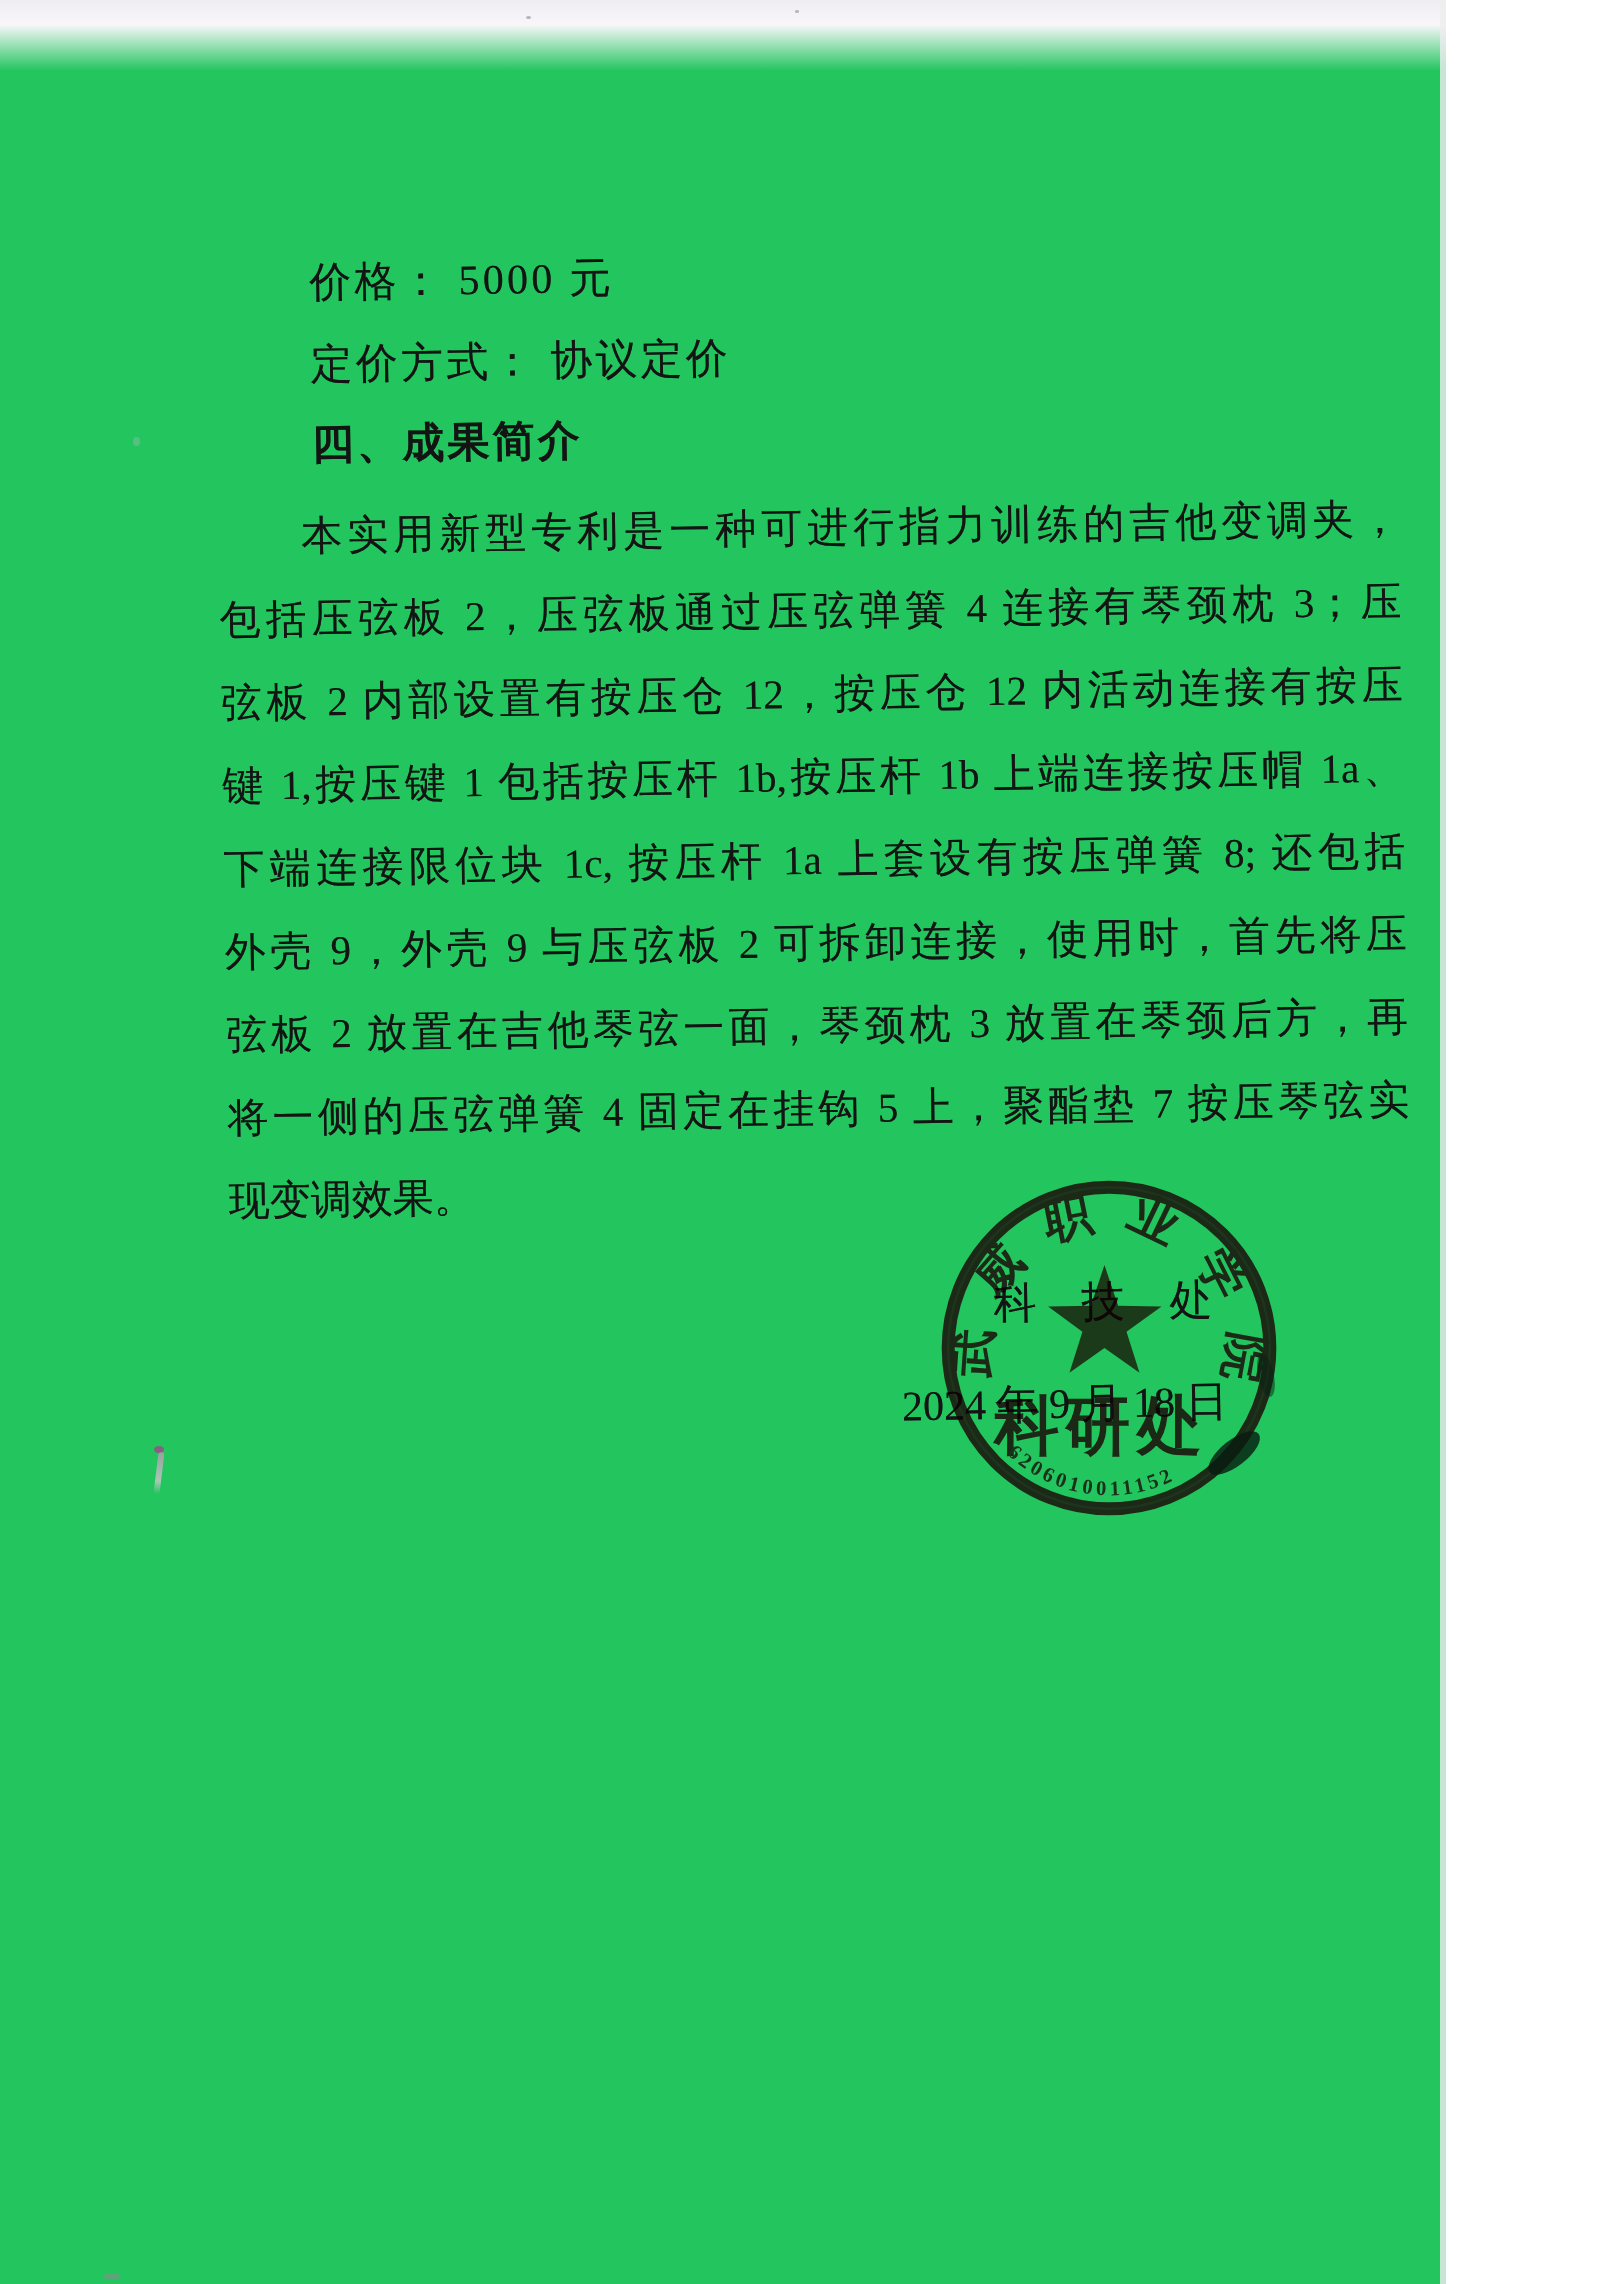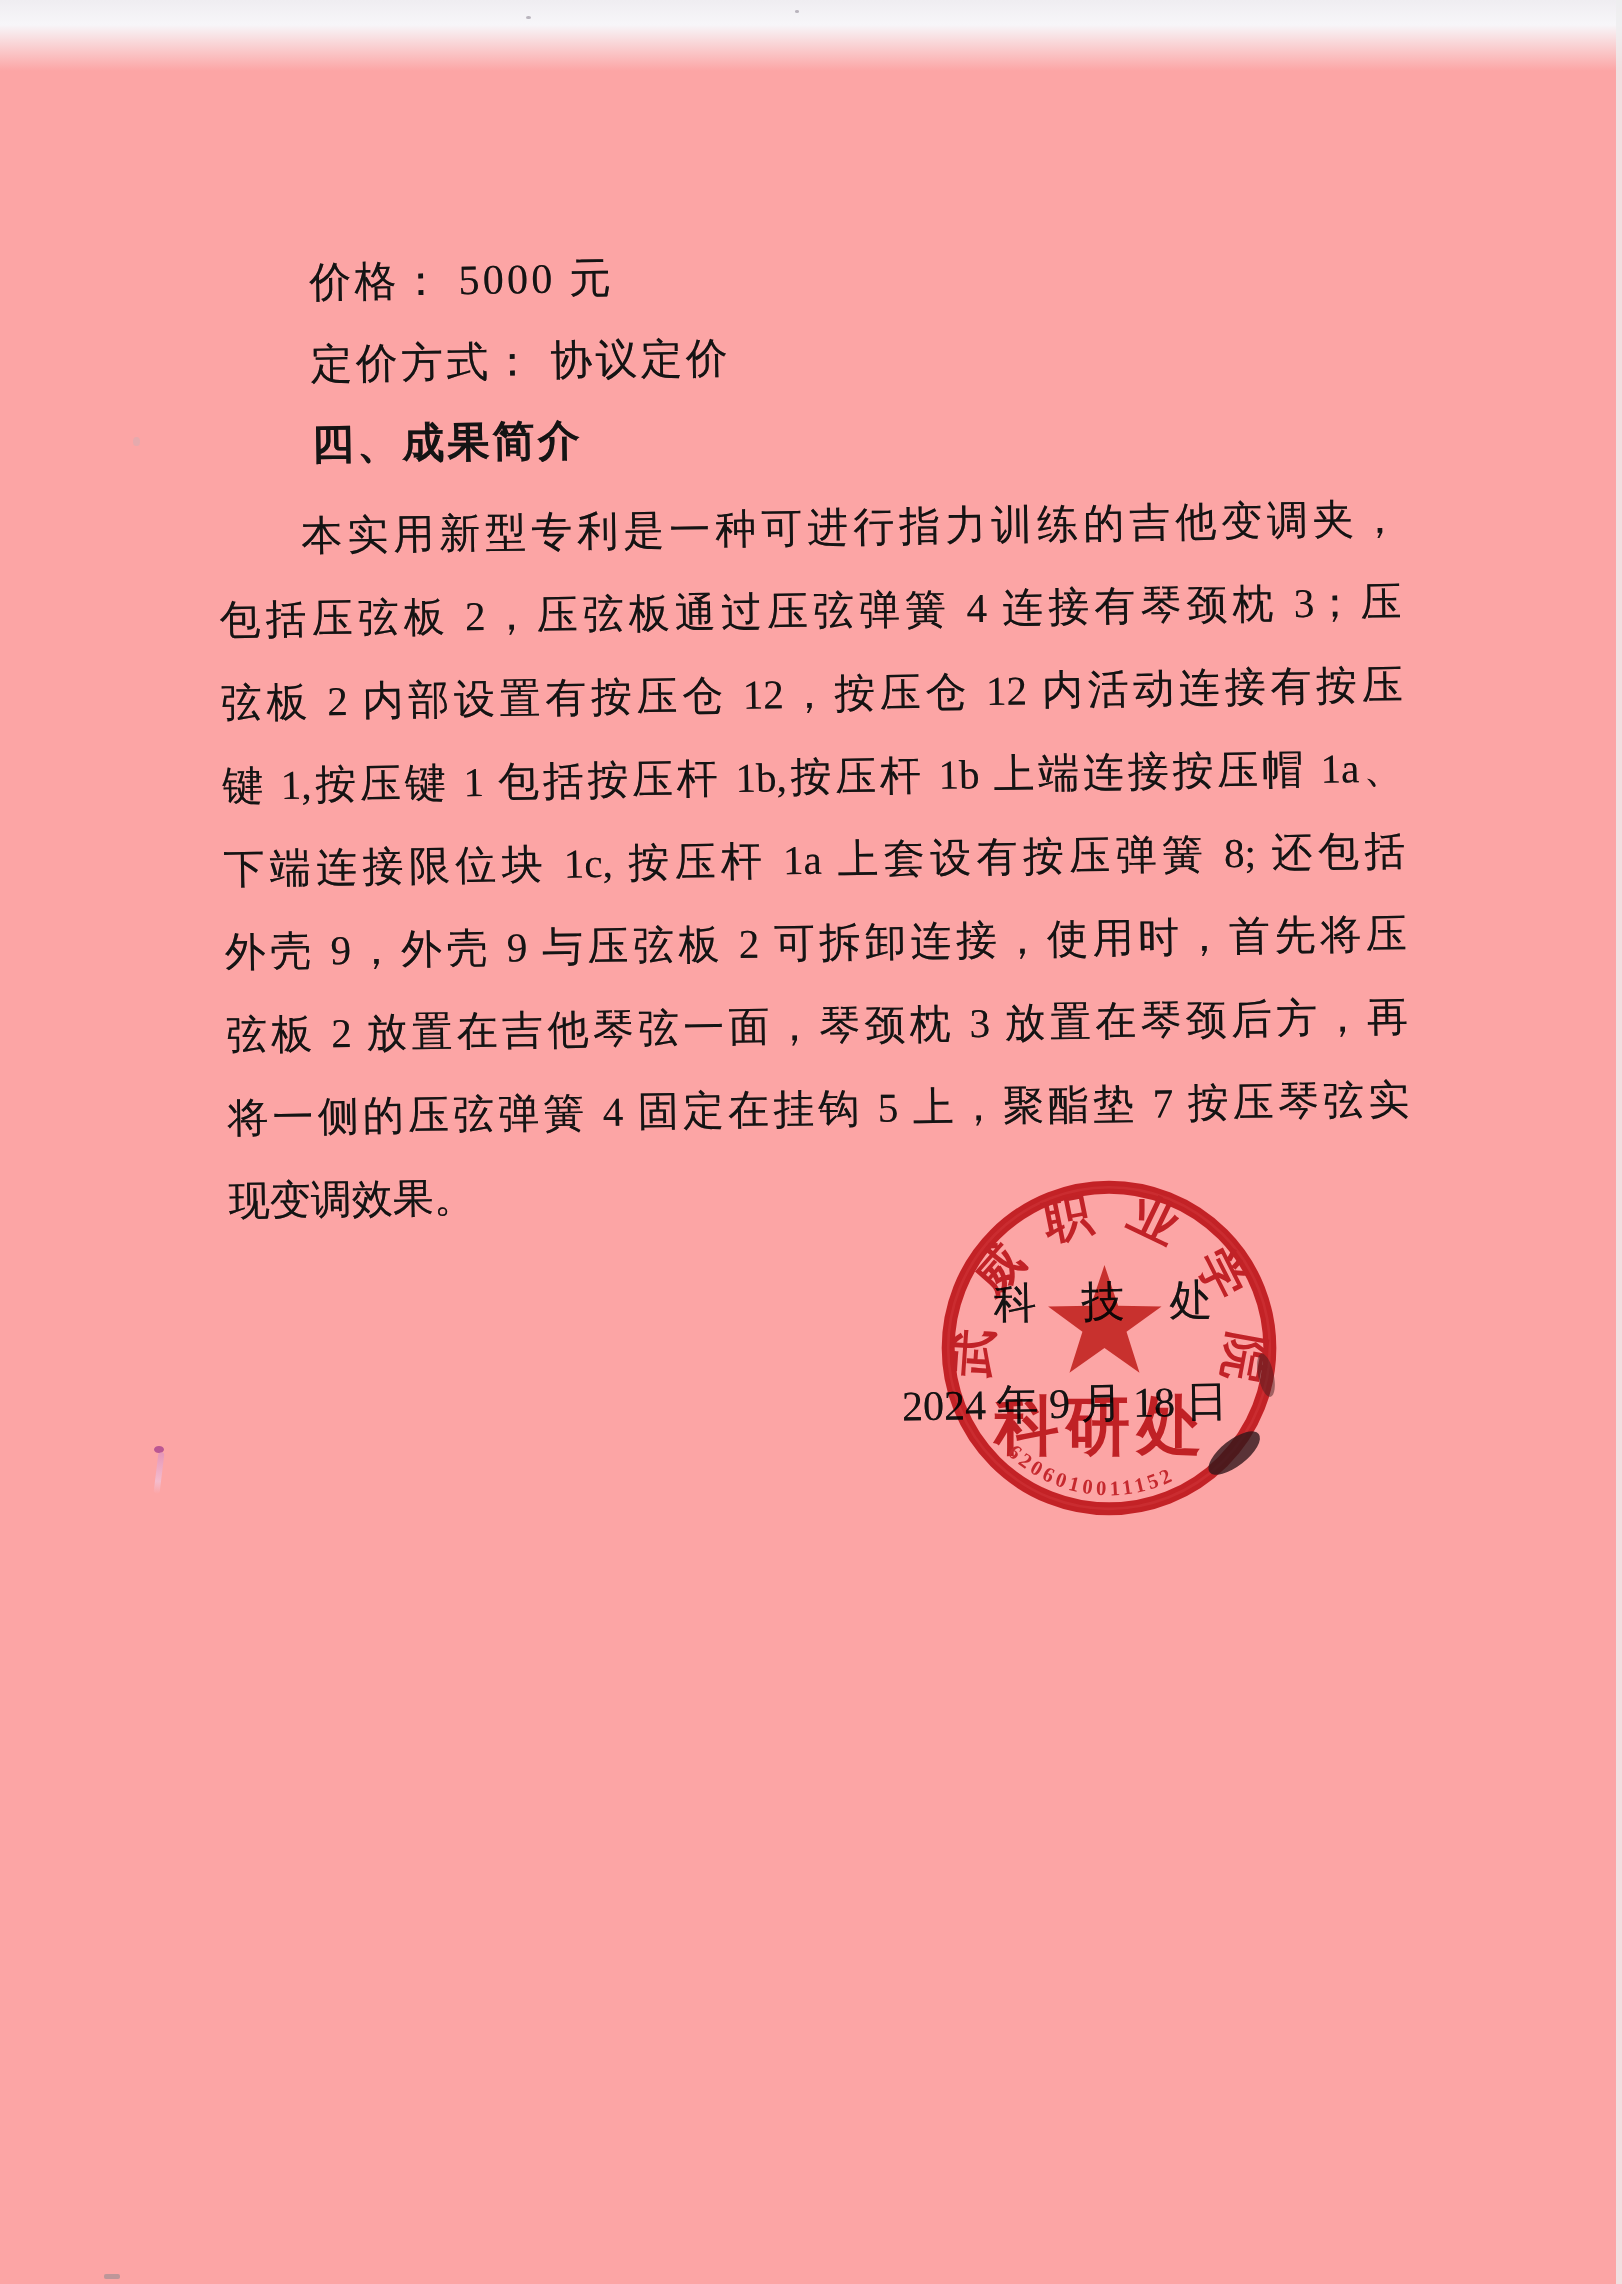--- a/index.html
+++ b/index.html
@@ -1,18 +1,18 @@
 <!DOCTYPE html>
 <html style="font-size:10.4px"><head>
 <meta charset="utf-8">
 <style>
   html,body{margin:0;padding:0;background:#ffffff;}
   .page{
-    position:relative; width:1622px; height:2284px; overflow:hidden;
-    background:#fca5a5; color:#141414;
+    position:relative; width:1446px; height:2284px; overflow:hidden;
+    background:#22c55e; color:#141414;
     font-family:"Liberation Serif","DejaVu Serif",serif;
   }
   
   .top-band{position:absolute;left:0;top:0;width:100%;height:71px;
     background:linear-gradient(#efedf1 0%, #f7f6f9 35%, rgba(255,255,255,0) 100%);}
   .right-edge{position:absolute;right:0;top:0;width:6.5px;height:100%;background:#ededef;opacity:.8;}
   .speck{position:absolute;border-radius:50%;background:#b9b4bd;}
   .pink-dot{position:absolute;left:154px;top:1446px;width:9.7px;height:7.1px;border-radius:50%;
     background:#a63e8e;opacity:.75;}
   .pink-smudge{position:absolute;left:156px;top:1452px;width:5.8px;height:42px;border-radius:3.9px;

